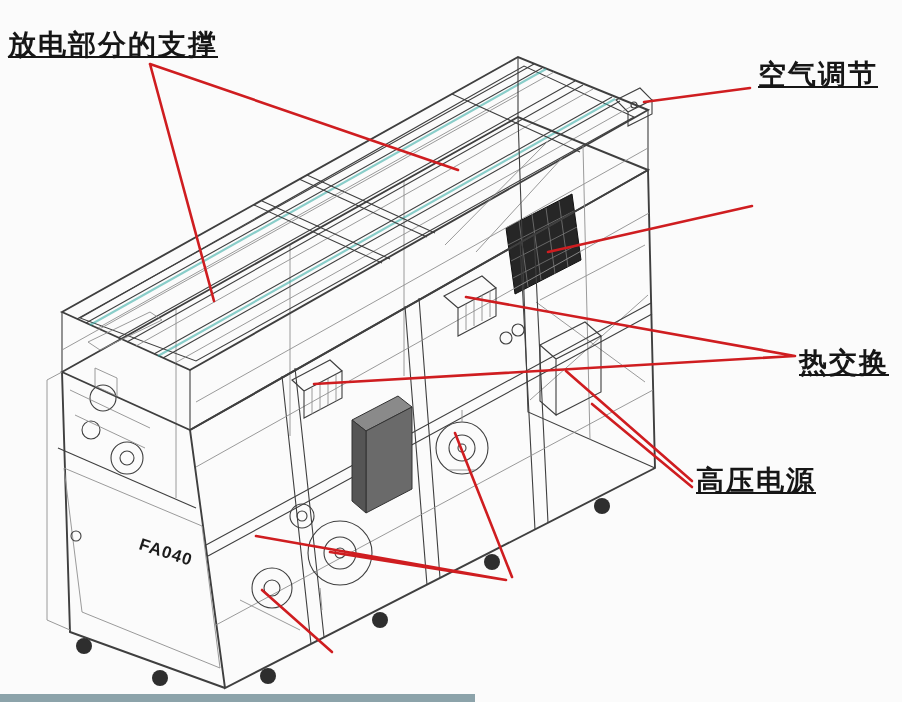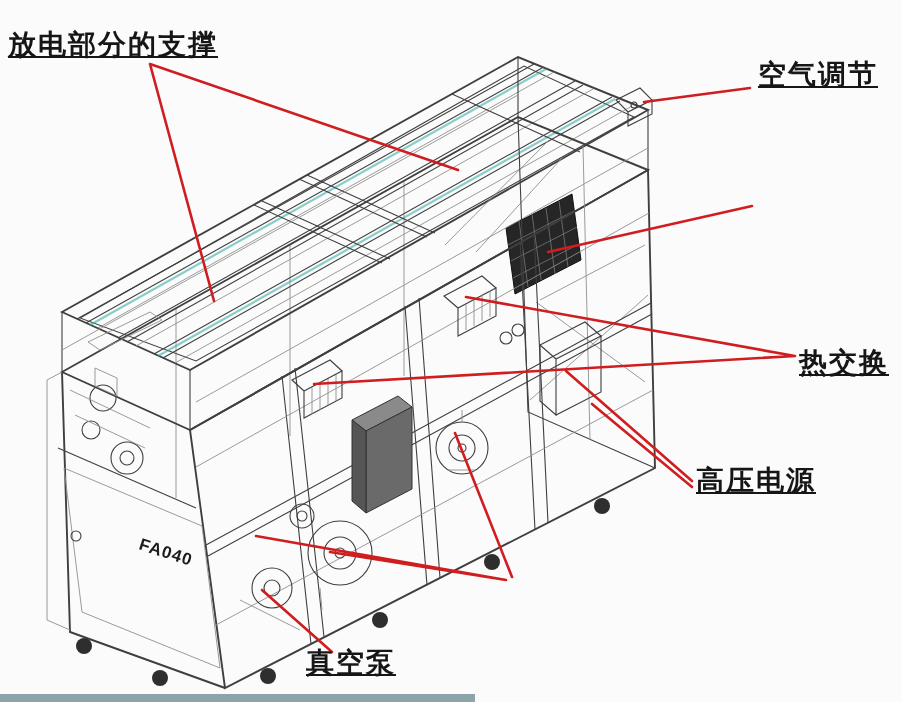--- a/index.html
+++ b/index.html
@@ -154,14 +154,13 @@
       <g>
         <path class="leader" d="M332,652 L262,590"></path>
       </g>
     </g>
   </svg>
 
   <div class="label" style="left:8px;top:30px">放电部分的支撑</div>
   <div class="label" style="left:758px;top:60px">空气调节</div>
   <div class="label" style="left:799px;top:348px">热交换</div>
   <div class="label" style="left:696px;top:466px">高压电源</div>
-  <div class="label" style="left:306px;top:648px">真空泵</div>
 </div>
 
 </body></html>

